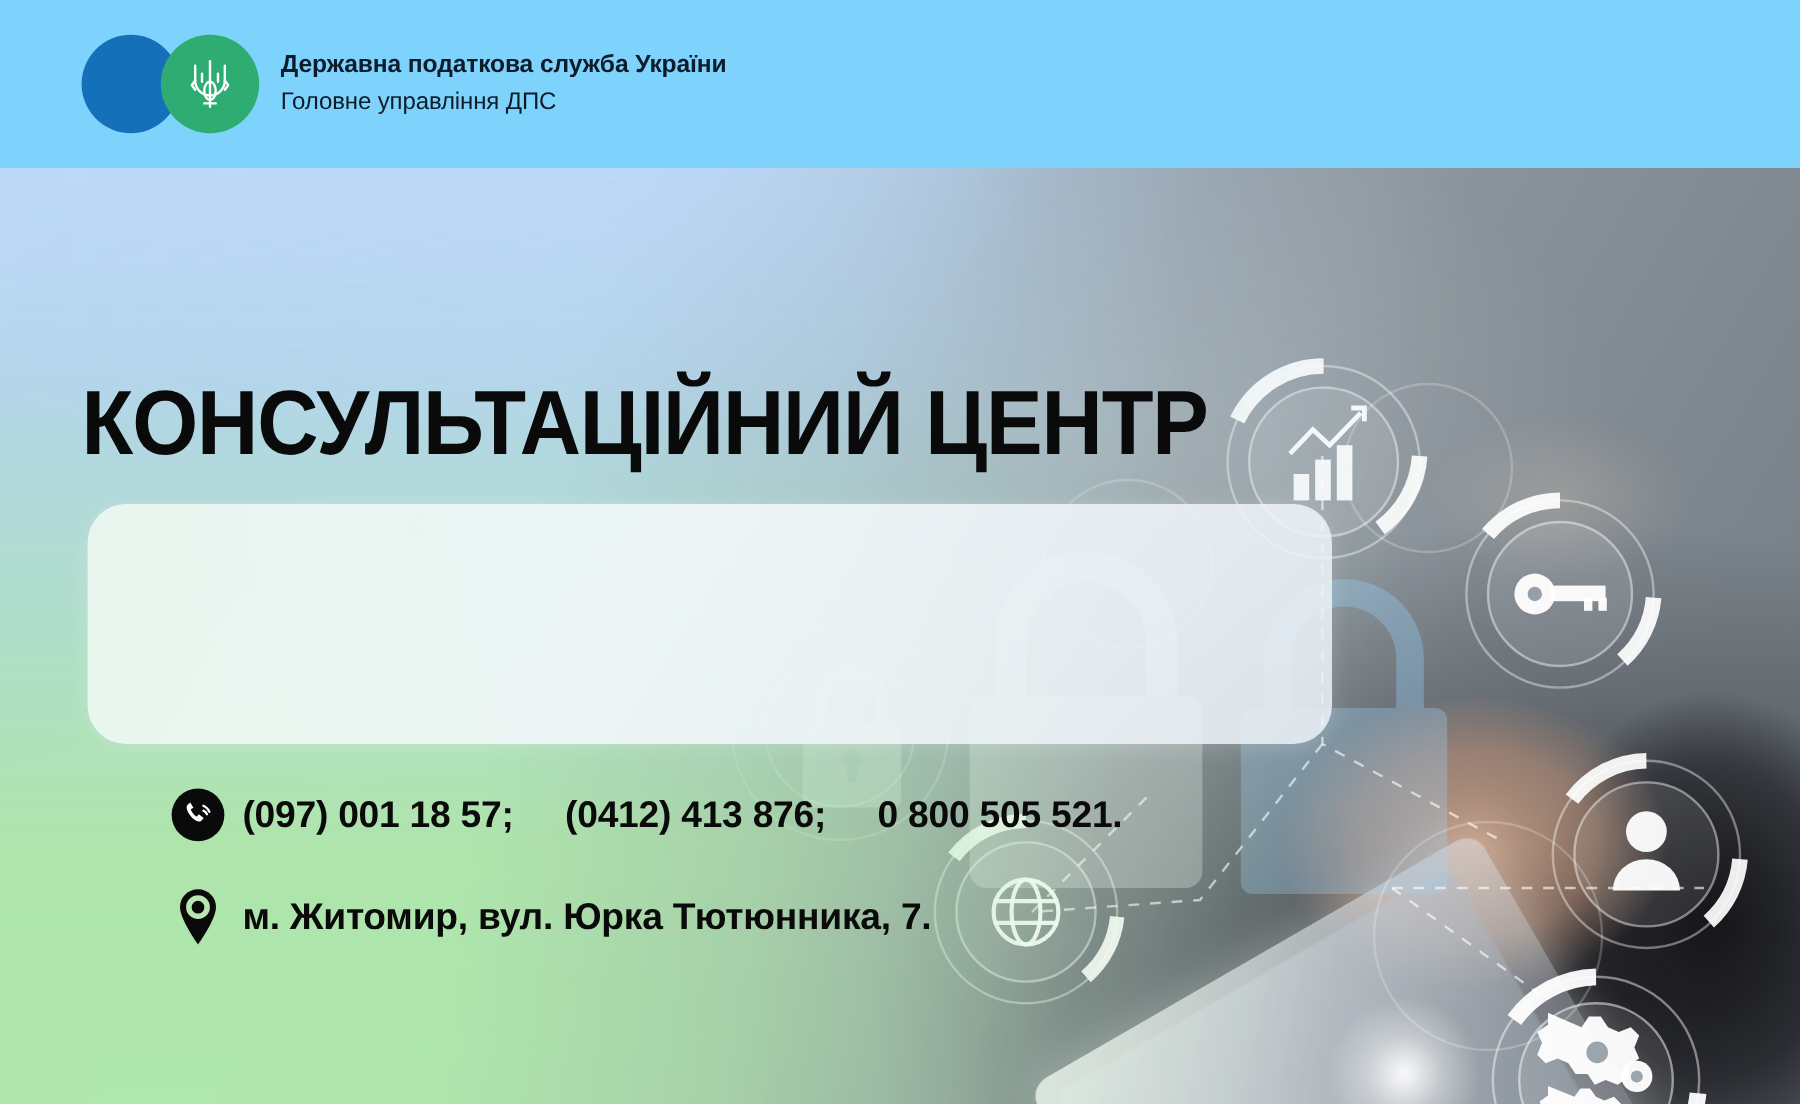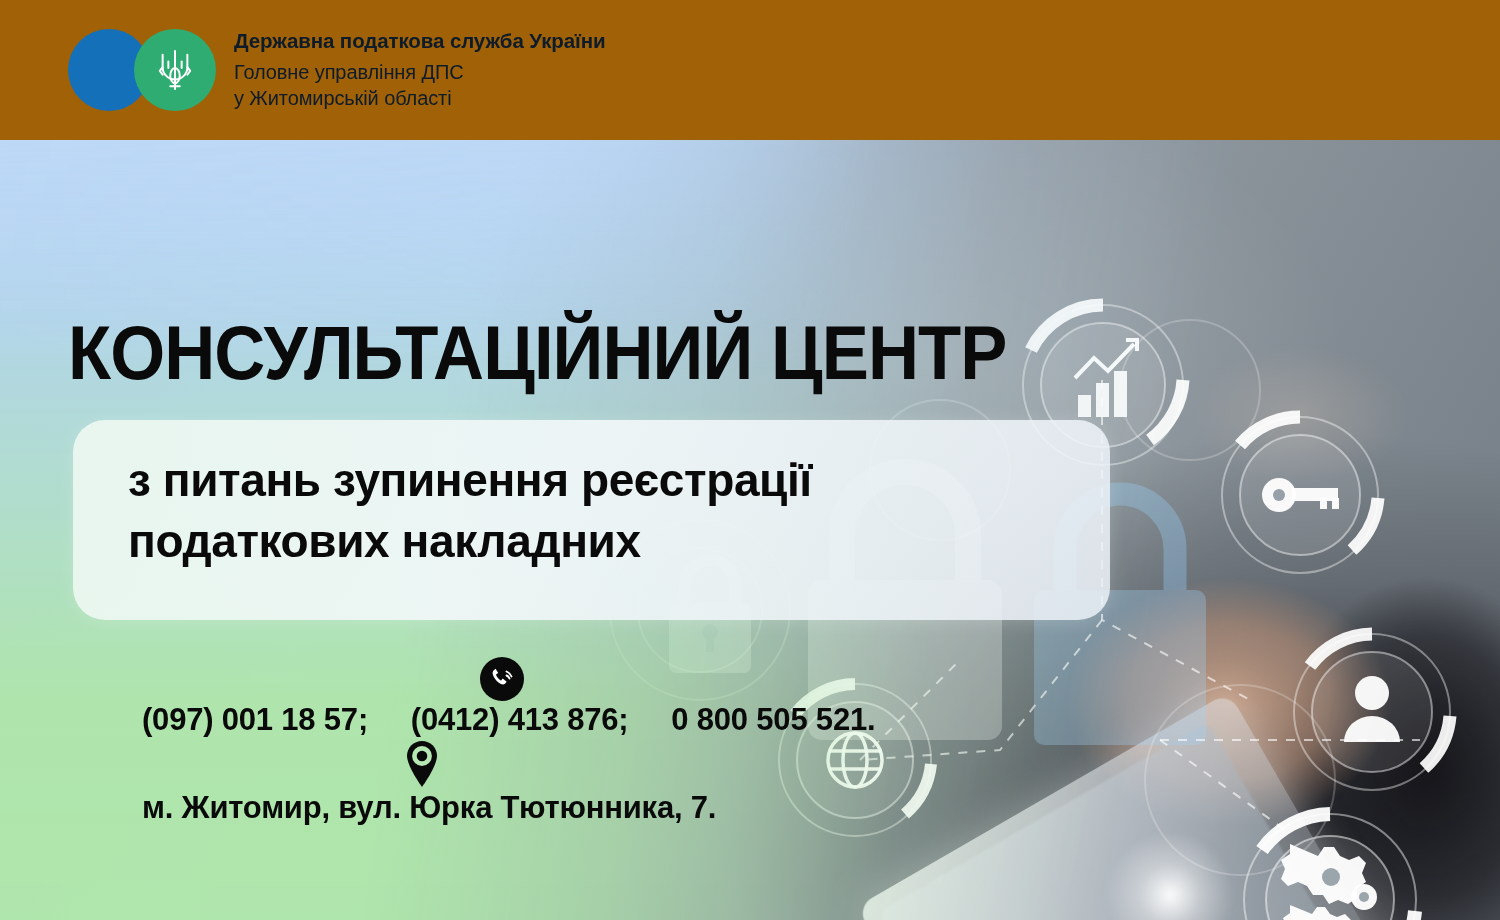--- a/index.html
+++ b/index.html
@@ -6,21 +6,21 @@
   body{
     width:1500px;height:920px;overflow:hidden;
     font-family:"Liberation Sans","DejaVu Sans",sans-serif;
     background:#ffffff;
   }
   .poster{position:relative;width:1500px;height:920px;overflow:hidden;}
 
   
   .header{
     position:absolute;left:0;top:0;width:1500px;height:140px;
-    background:#a16207;z-index:40;
+    background:#7dd3fc;z-index:40;
     display:flex;align-items:center;
   }
   .logo-mark{position:relative;margin-left:68px;width:148px;height:82px;}
   .logo-circle-blue{
     position:absolute;left:0;top:0;width:82px;height:82px;border-radius:50%;
   }
   .logo-circle-green{
     position:absolute;left:66px;top:0;width:82px;height:82px;border-radius:50%;
     display:flex;align-items:center;justify-content:center;
   }
@@ -125,21 +125,21 @@
     box-shadow:0 2px 18px rgba(255,255,255,0.18);
   }
   .subtitle-text{
     position:absolute;left:128px;top:310px;width:960px;
     font-size:46px;font-weight:800;color:#0a0a0a;line-height:1.33;
     letter-spacing:-0.4px;
   }
   .subtitle-text .l2{display:block;}
 
   .contact-row{
-    position:absolute;display:flex;align-items:center;flex-direction:column;
+    position:absolute;display:flex;align-items:center;
   }
   .row-phone{left:142px;top:516px;}
   .row-addr{left:142px;top:598px;text-align:center;}
 
   .c-icon{flex:0 0 auto;margin-right:14px;display:block;}
   .c-text{
     font-size:31px;font-weight:700;color:#0a0a0a;white-space:nowrap;letter-spacing:-0.2px;
   }
   .phone-gap{display:inline-block;width:26px;}
 </style>
@@ -261,24 +261,20 @@
 
     <div class="wash"></div>
     <div class="wash-top"></div>
   </div>
 
   <div class="content">
 
     <div class="title">КОНСУЛЬТАЦІЙНИЙ ЦЕНТР</div>
 
     <div class="subtitle-panel"></div>
-    <div class="subtitle-text">
-      <span class="l1">з питань зупинення реєстрації</span>
-      <span class="l2">податкових накладних</span>
-    </div>
 
     <div class="contact-row row-phone">
       <svg class="c-icon" width="46" height="46" viewBox="0 0 46 46">
         <circle cx="23" cy="23" r="22" fill="#0a0a0a"></circle>
         <path d="M14.5 14.5c-1.6 1.6-1.1 4.6 1.3 8.1 2.4 3.5 5.7 6 8 6 1 0 1.8-.4 2.4-1.1l1.5-1.8-4-3.1-1.6 1.9c-1-.4-2.2-1.4-3.2-2.6-1-1.2-1.7-2.5-1.9-3.5l2.2-1.3-2.6-4.3-2.1 1.7z" fill="#ffffff"></path>
         <path d="M27.5 15.5a9.5 9.5 0 0 1 5 5" fill="none" stroke="#ffffff" stroke-width="1.9" stroke-linecap="round"></path>
         <path d="M27.5 19.5a5.5 5.5 0 0 1 3 3" fill="none" stroke="#ffffff" stroke-width="1.9" stroke-linecap="round"></path>
       </svg>
       <div class="c-text">
         <span>(097) 001 18 57;</span>
@@ -312,17 +308,16 @@
             <path d="M33 21 l3 4 l-3 4"></path>
             <path d="M20 22 a5 8 0 0 0 -5 8 a5 8 0 0 0 5 8 a5 8 0 0 0 5 -8 a5 8 0 0 0 -5 -8 z"></path>
             <path d="M15 41 h10"></path>
           </g>
         </svg>
       </div>
     </div>
     <div class="logo-text">
       <div class="logo-line1">Державна податкова служба України</div>
       <div class="logo-line2">Головне управління ДПС</div>
-      <div class="logo-line2">у Житомирській області</div>
     </div>
   </div>
 
 </div>
 
 </body></html>

